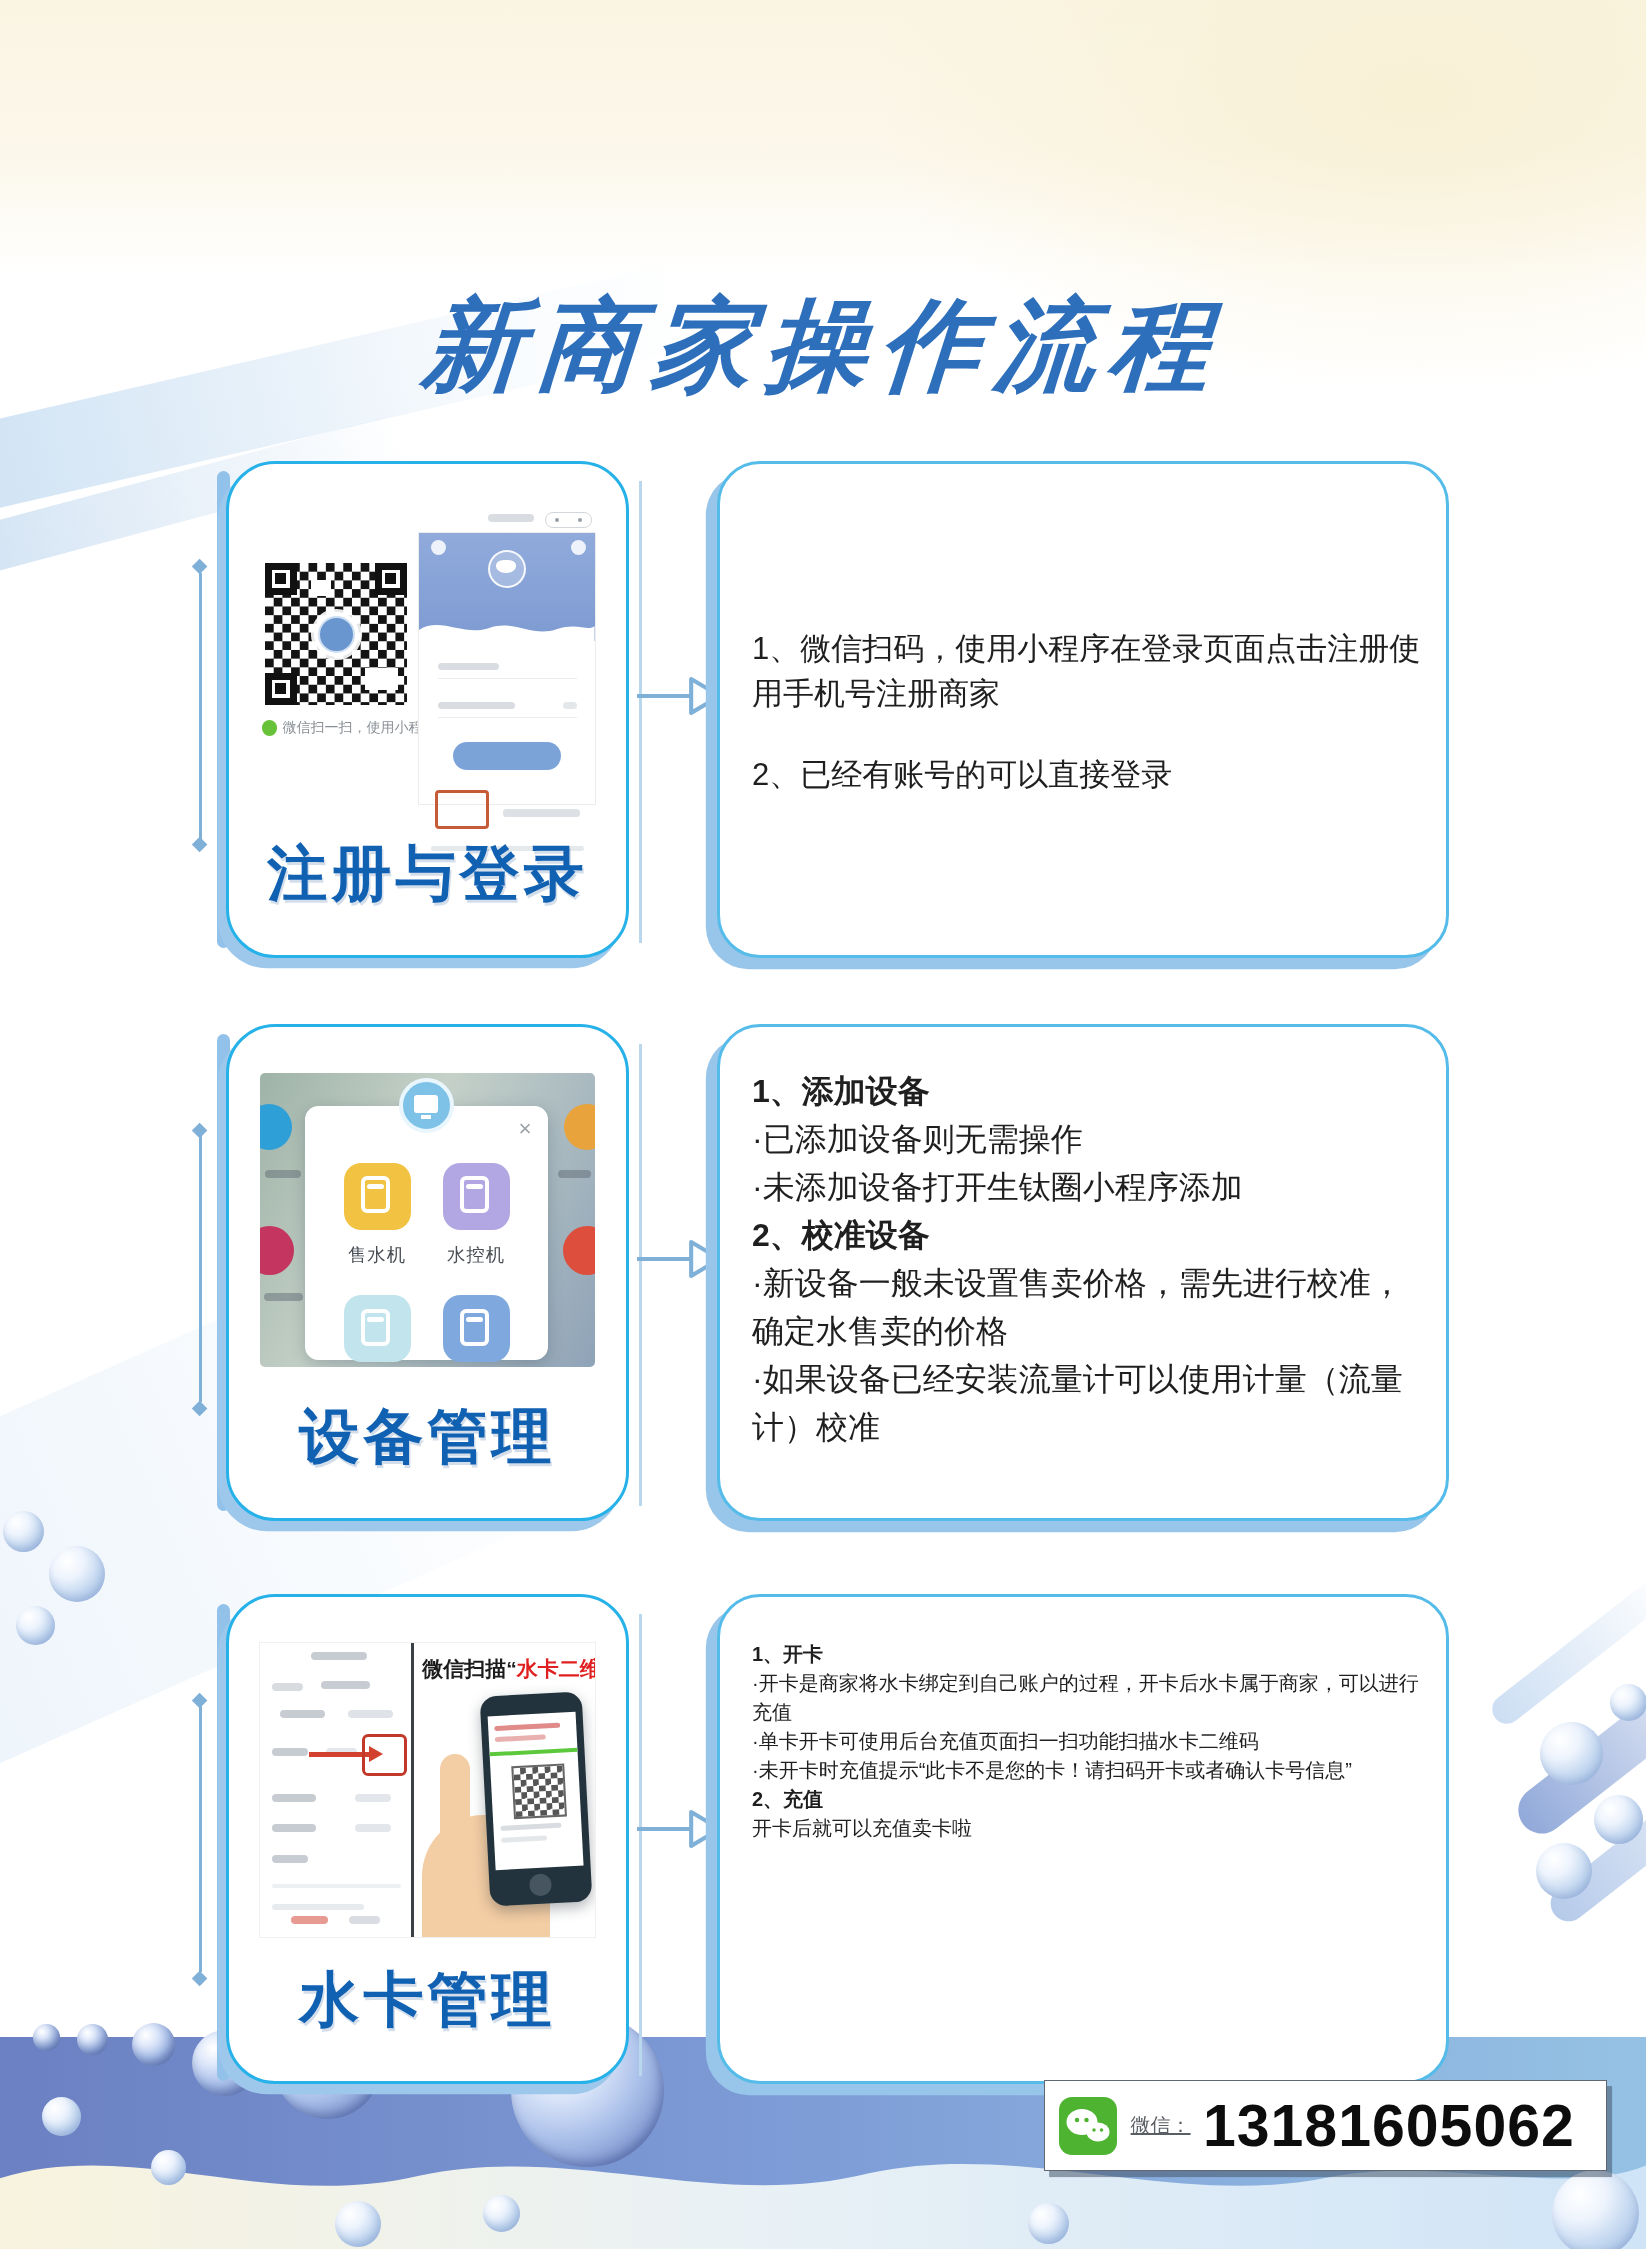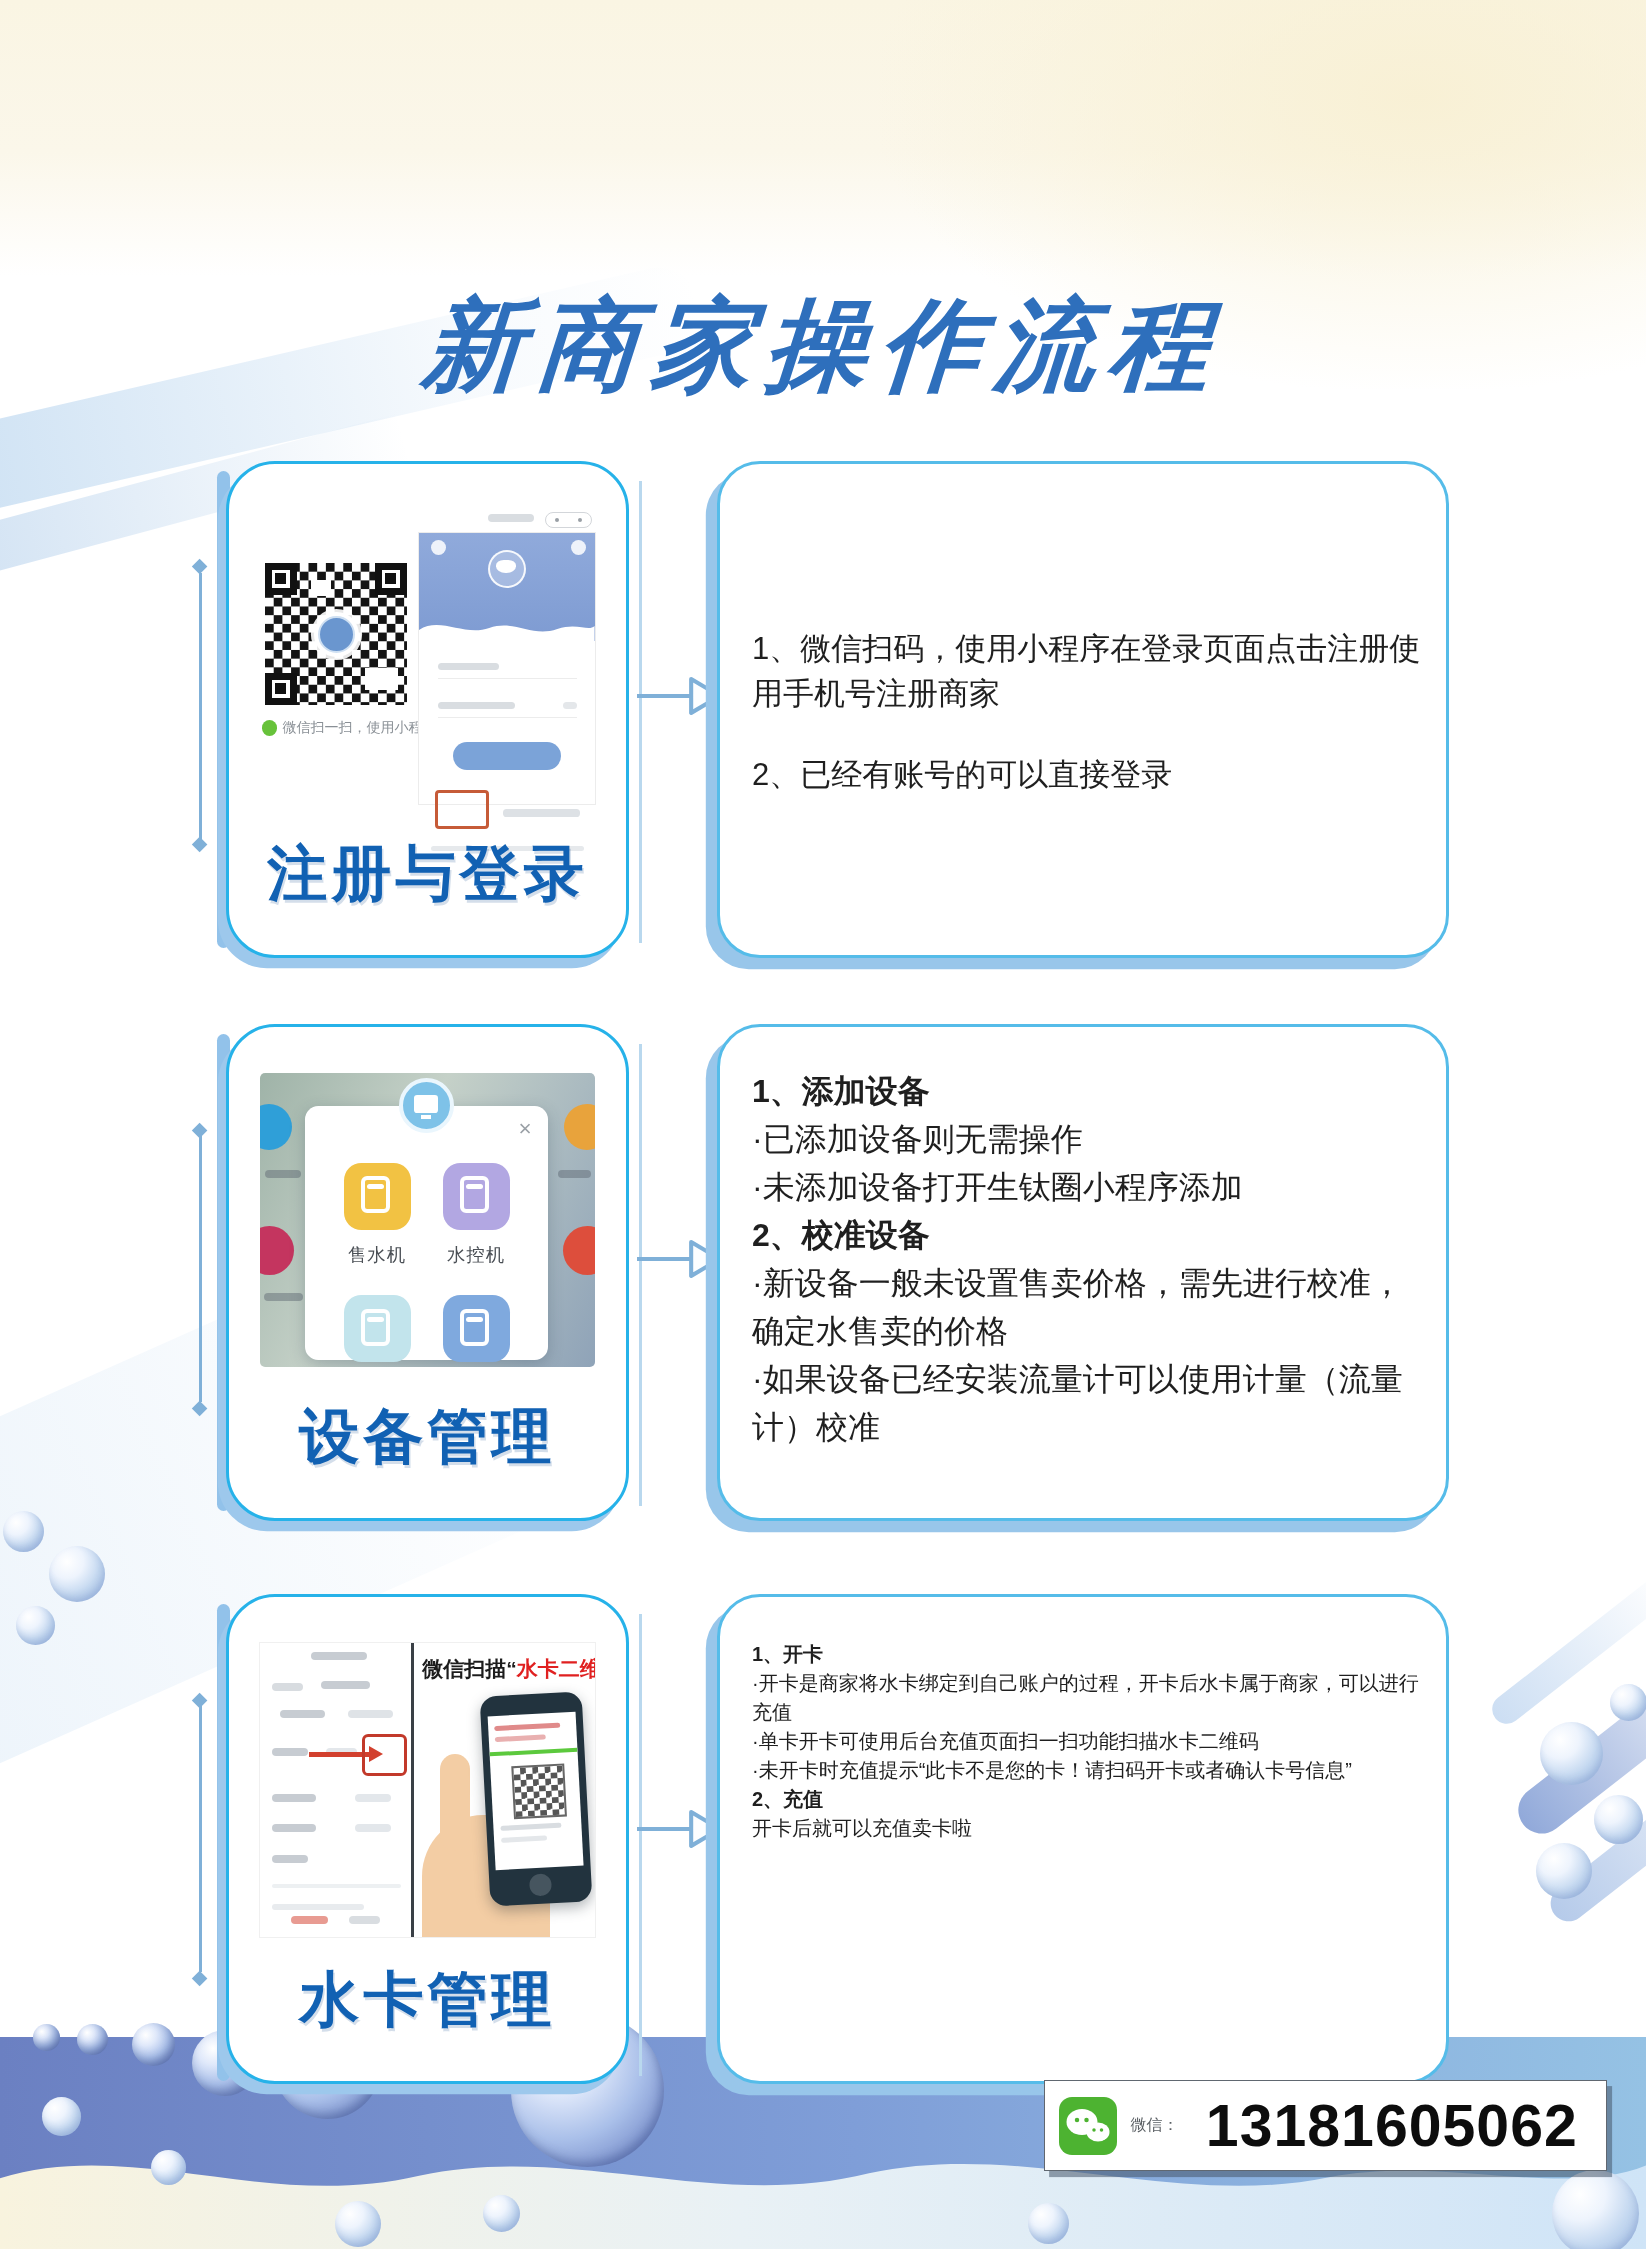--- a/index.html
+++ b/index.html
@@ -170,22 +170,22 @@
   .sqr{position:absolute;left:20.4px;top:51px;width:49px;height:49px;border:2px solid #666;
       background:conic-gradient(#555 25%,#fff 0 50%,#555 0 75%,#fff 0) 0 0/12.3px 12.3px;}
   .sbar.g1{left:7.2px;top:110px;width:61px;background:#d9dde1;}
   .sbar.g2{left:7.2px;top:122px;width:46px;background:#e4e7ea;}
   .m3-phone .home{position:absolute;left:50%;bottom:8.2px;width:21.5px;height:21.5px;margin-left:-10.7px;border-radius:50%;
       background:#46555f;}
   
   .contact{position:absolute;left:1044px;top:2080px;width:563px;height:91px;background:#fff;z-index:3;
       border:1.5px solid #606770;box-shadow:5.1px 6.1px 0 rgba(70,85,105,.55);display:flex;align-items:center;
       padding:0 13.3px;box-sizing:border-box;gap:12.3px;}
-  .wx-label{font-size:16px;color:#5a5f64;flex:0 0 auto;}
-  .wx-number{font-size:59px;color:#0d0d0d;letter-spacing:1px;font-weight:600;flex:1;text-align:center;}
+  .wx-label{font-size:20px;color:#5a5f64;flex:0 0 auto;text-decoration:underline;}
+  .wx-number{font-size:59px;color:#0d0d0d;letter-spacing:1px;font-weight:600;flex:1;}
 </style>
 </head>
 <body>
 
 <div id="poster">
 
   <div class="bg bg-top"></div>
   <div class="bg bg-cream"></div>
   <div class="bg ribbon rb1"></div>
   <div class="bg ribbon rb2"></div>

